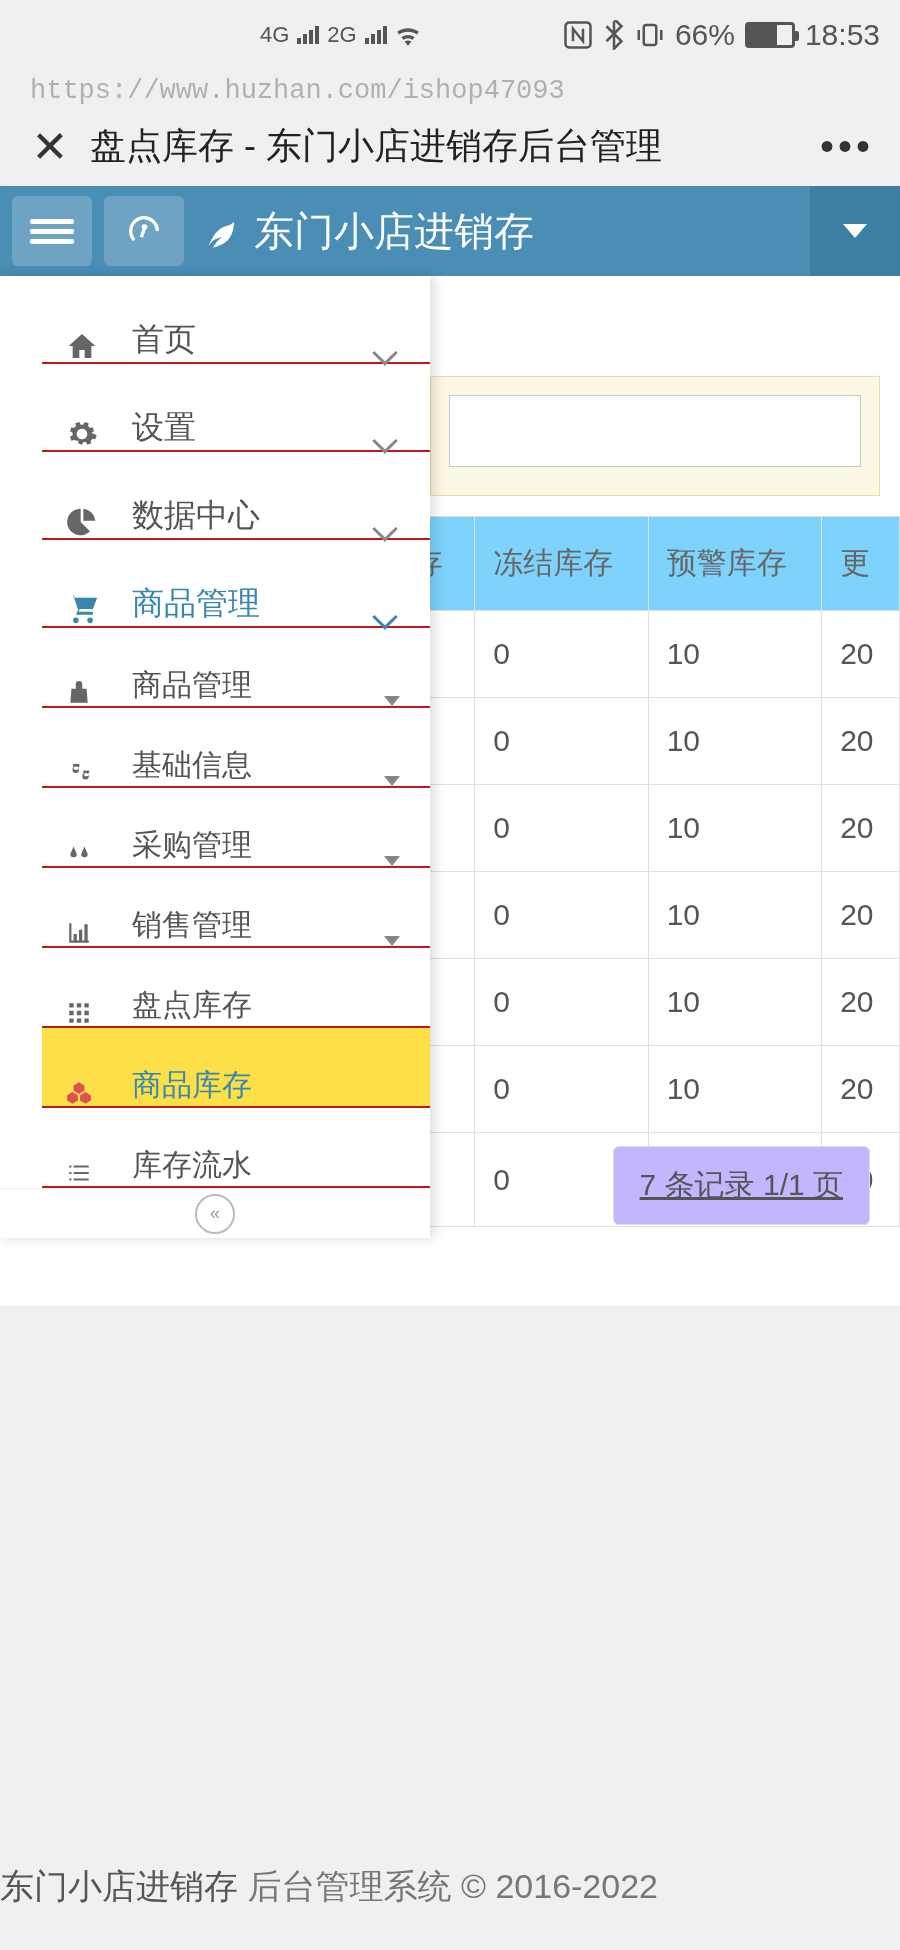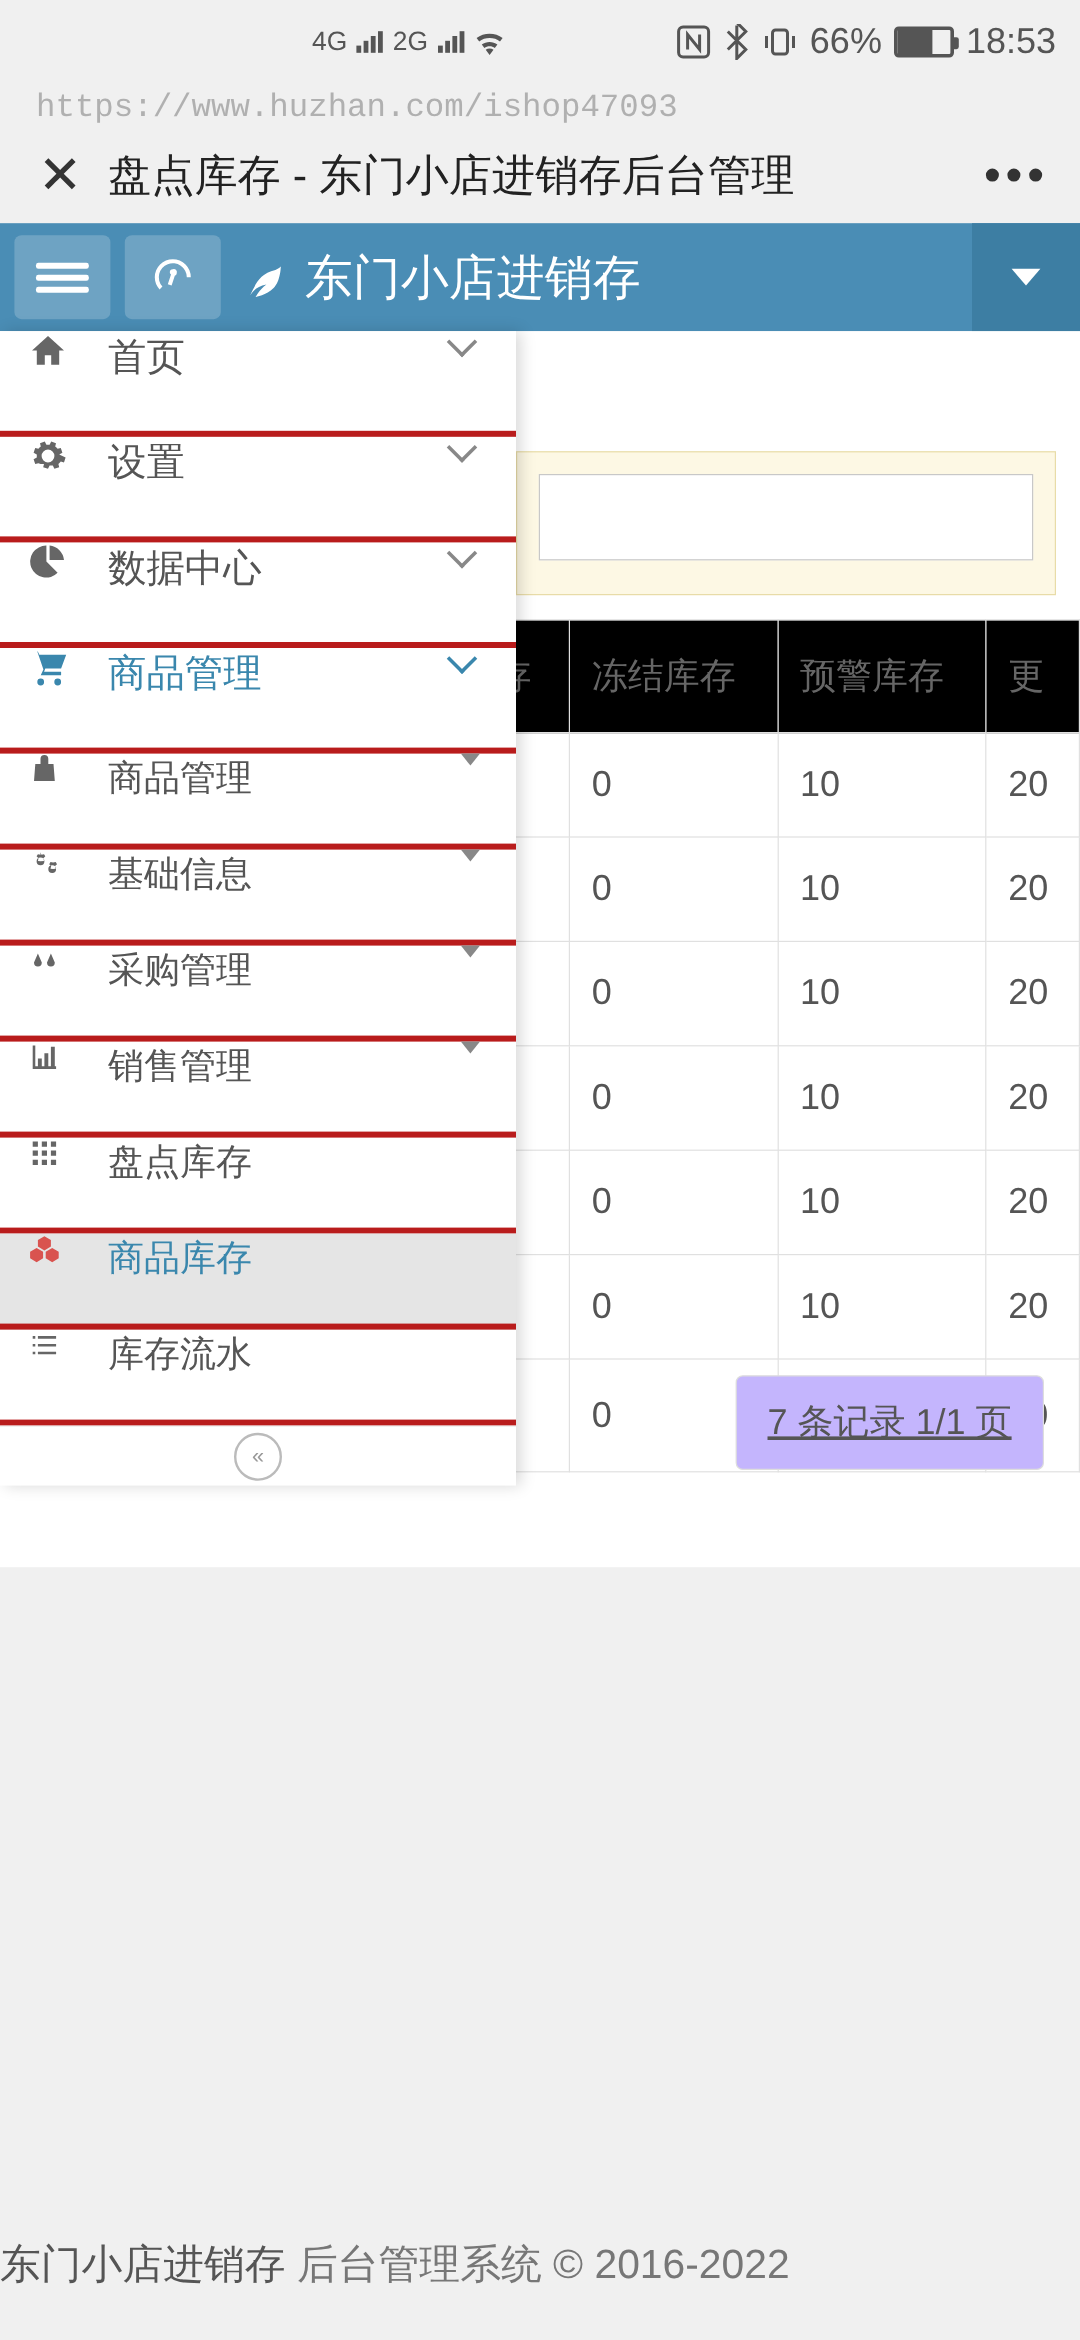--- a/index.html
+++ b/index.html
@@ -122,30 +122,31 @@
   }
   .sidebar {
     position: absolute;
     left: 0; top: 0;
     width: 430px;
     background: #fff;
     box-shadow: 4px 0 12px rgba(0,0,0,0.15);
     z-index: 10;
   }
   .nav-item, .sub-item {
-    display: flex; align-items: flex-start;
+    display: flex; align-items: flex-end;
     padding: 0 30px 0 24px;
-    border-bottom: 5px solid #b91c1c;
+    border-bottom: 2px solid #b91c1c;
     color: #555;
     font-size: 32px;
+    margin-left: 42px;
   }
   .nav-item { height: 88px; }
   .sub-item { height: 80px; font-size: 30px; }
   .nav-item.active { color: #3a87ad; }
-  .sub-item.active { color: #d9534f; background: #e5e5e5; }
+  .sub-item.active { color: #d9534f; background: #fde047; }
   .sub-item.active .sub-label { color: #3a87ad; }
   .nav-icon { width: 54px; text-align:center; font-size: 30px; color: #666; }
   .nav-item.active .nav-icon { color: #3a87ad; }
   .sub-item.active .nav-icon { color: #d9534f; }
   .nav-label, .sub-label { flex: 1; padding-left: 12px; }
   .chevron {
     width: 18px; height: 18px; border-right: 3px solid #888; border-bottom: 3px solid #888;
     transform: rotate(45deg); margin-right: 6px;
   }
   .nav-item.active .chevron { border-color: #3a87ad; }
@@ -163,21 +164,21 @@
   }
   table { border-collapse: collapse; width: 100%; }
   th, td {
     border: 1px solid #e0e0e0;
     padding: 26px 18px;
     font-size: 30px;
     text-align: left;
     color: #555;
     white-space: nowrap;
   }
-  th { background: #000000; font-weight: normal; color:#666; }
+  th { background: #7dd3fc; font-weight: normal; color:#666; }
   .pagination {
     position: absolute;
     right: 30px;
     top: 870px;
     border: 1px solid #ddd;
     border-radius: 6px;
     padding: 18px 26px;
     font-size: 30px;
     color: #555;
     background: #c4b5fd;

